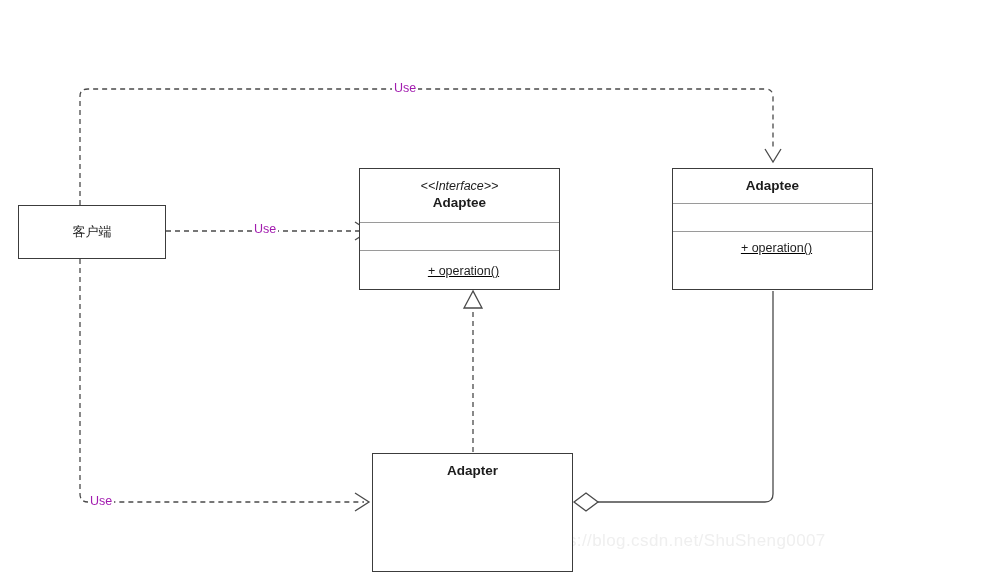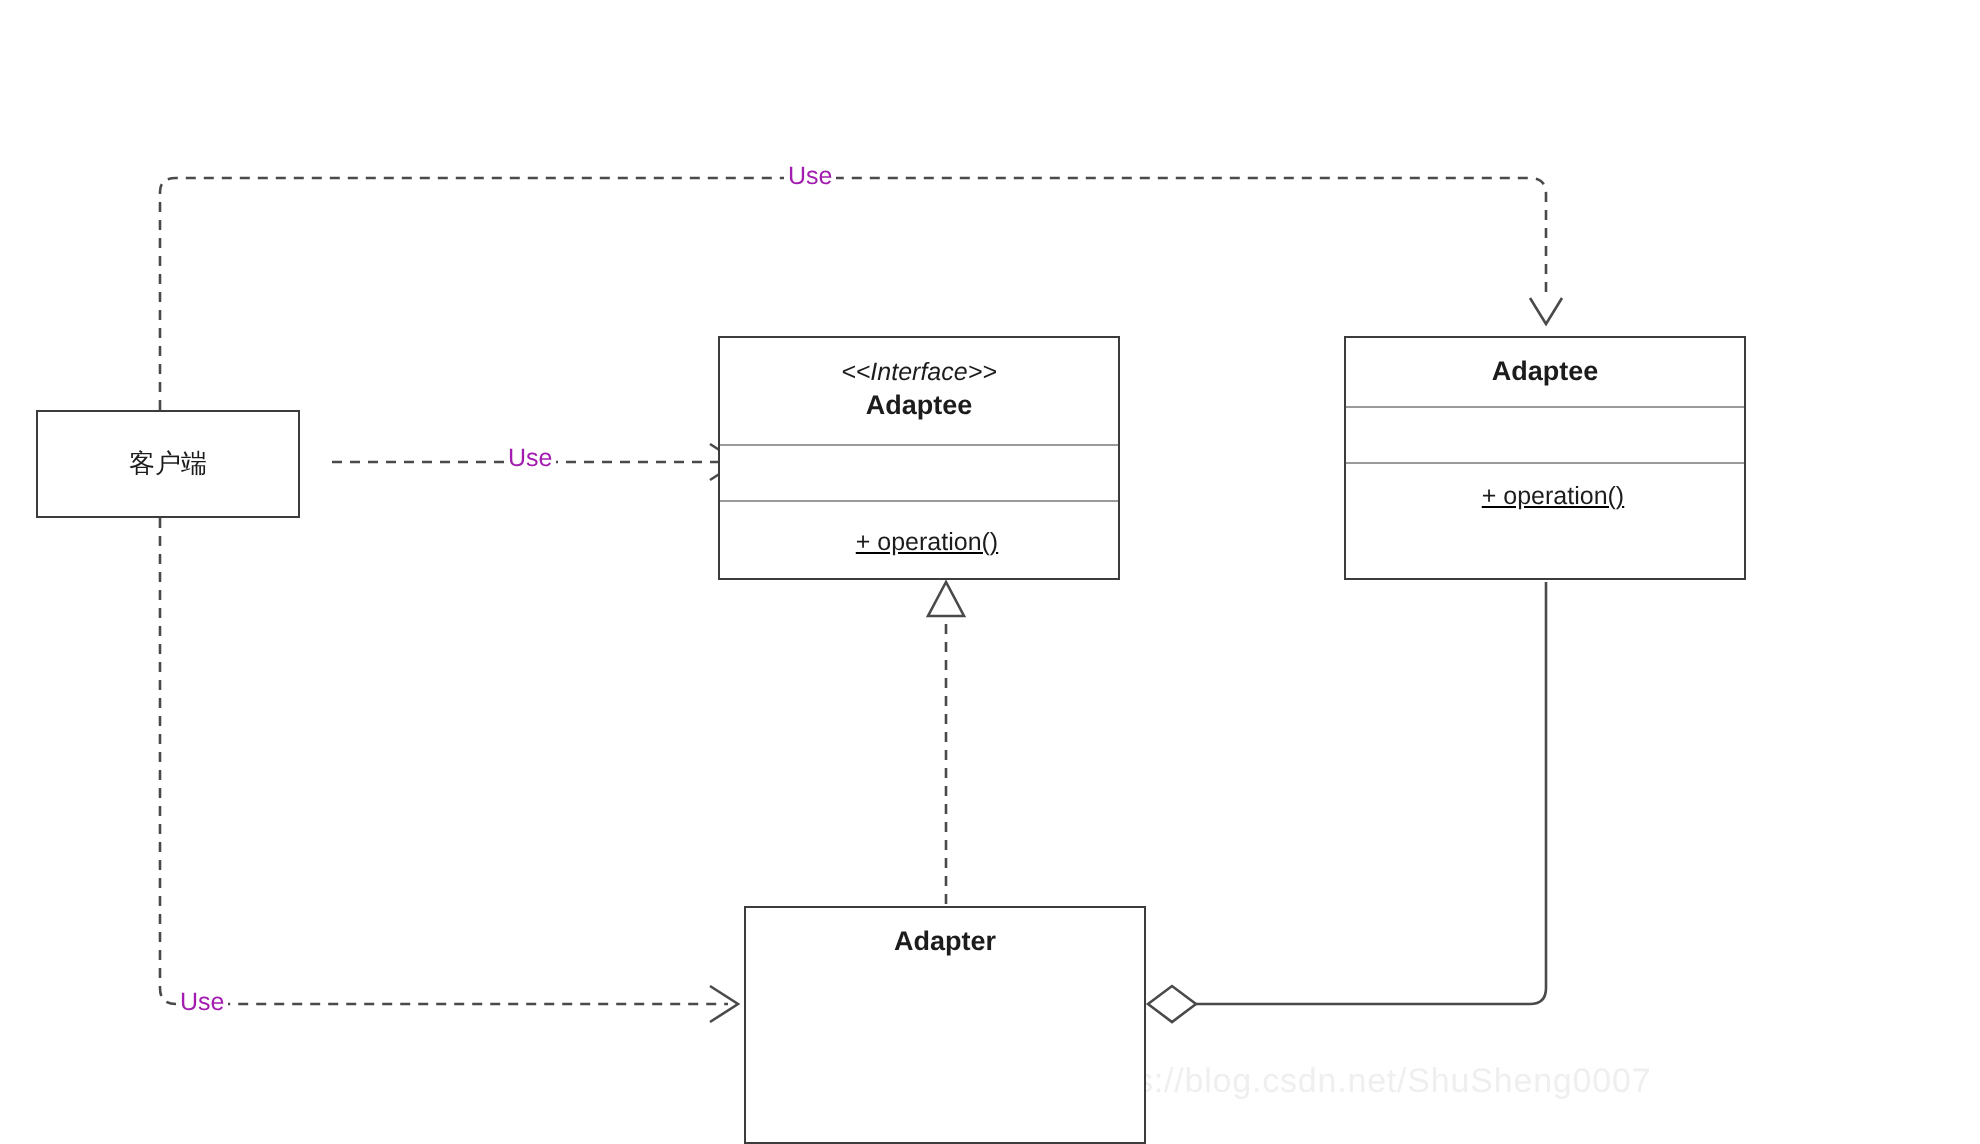--- a/index.html
+++ b/index.html
@@ -157,21 +157,21 @@
       <path d="M 574 502 L 586 493 L 598 502 L 586 511 Z" fill="#ffffff" stroke="#4a4a4a" stroke-width="1.3" stroke-linejoin="miter"></path>
     </g>
   </svg>
 
   <div class="edge-label" style="left:392px; top:81px;">Use</div>
 
   <div class="edge-label" style="left:252px; top:222px;">Use</div>
 
   <div class="edge-label" style="left:88px; top:494px;">Use</div>
 
-  <div class="actor-box" style="left:18px; top:205px; width:132px; height:54px;">
+  <div class="actor-box" style="left:18px; top:205px; width:148px; height:54px;">
     <span>客户端</span>
   </div>
 
   <div class="uml-box" style="left:359px; top:168px; width:201px; height:122px;">
     <div class="uml-row row-head" style="height:53px;">
       <div class="cls-stereo">&lt;&lt;Interface&gt;&gt;</div>
       <div class="cls-name">Adaptee</div>
     </div>
     <div class="uml-row row-body" style="height:28px;">
       <span class="cls-member"></span>

